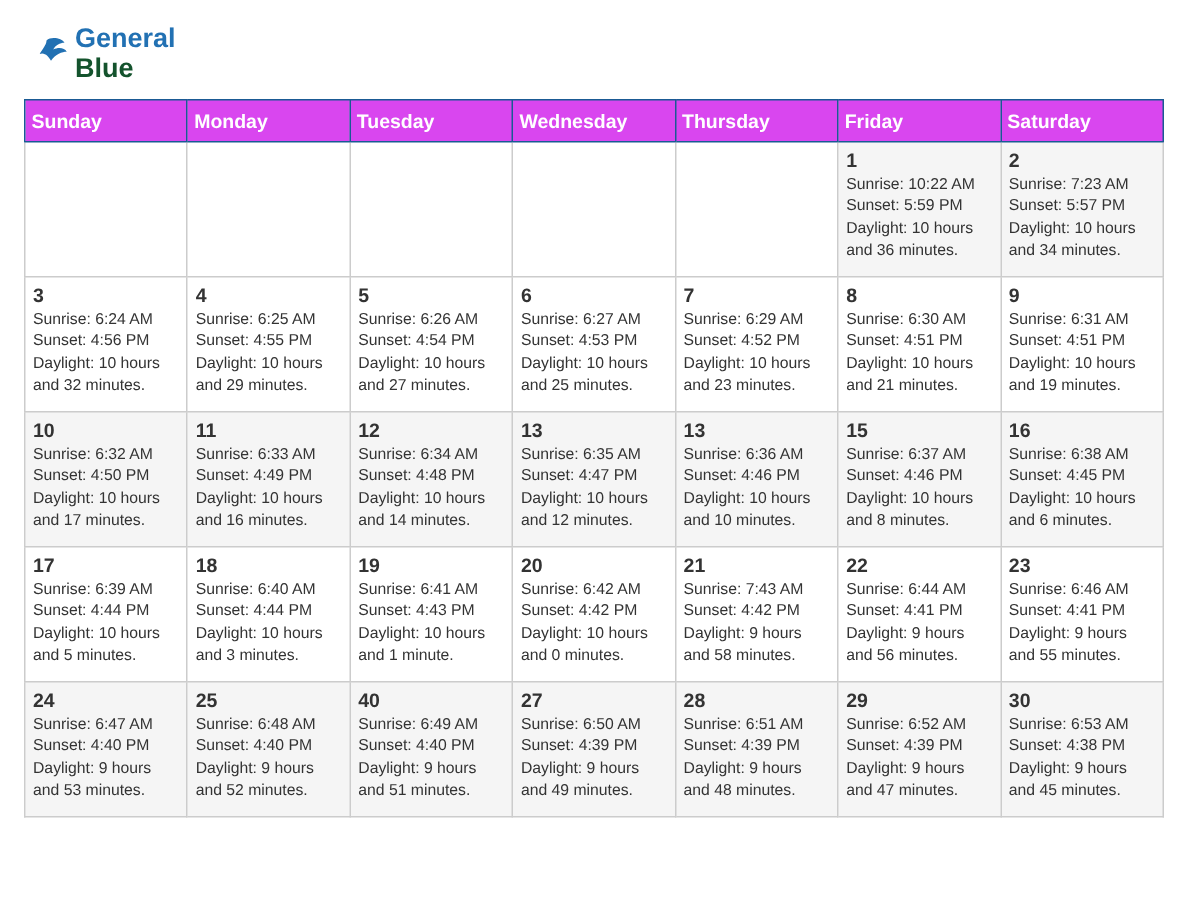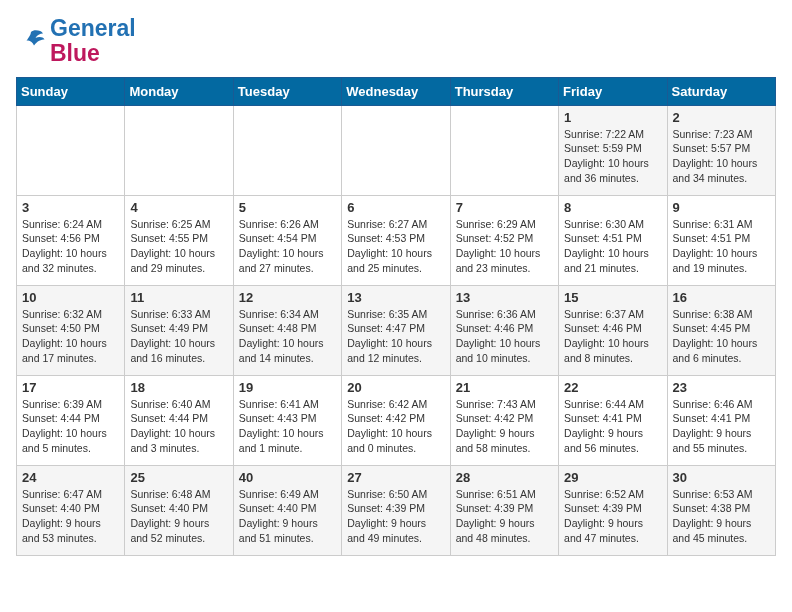--- a/index.html
+++ b/index.html
@@ -15,21 +15,21 @@
       justify-content: space-between;
       align-items: flex-start;
       margin-bottom: 10px;
     }
     .logo {
       display: flex;
       align-items: center;
       gap: 4px;
     }
     .logo-text {
-      font-size: 23px;
+      font-size: 18px;
       font-weight: bold;
       color: #333;
       line-height: 1.1;
     }
     .logo-text span {
       color: #2271b3;
     }
     .logo-bird {
       width: 30px;
       height: 30px;
@@ -46,21 +46,21 @@
     .location {
       font-size: 15px;
       color: #555;
     }
     table {
       width: 100%;
       border-collapse: collapse;
       table-layout: fixed;
     }
     thead tr th {
-      background: #0369a1;
+      background: #d946ef;
       color: #fff;
       font-size: 13px;
       font-weight: bold;
       padding: 6px 4px;
       text-align: left;
       border: 1px solid #1a5a94;
     }
     tbody tr td {
       border: 1px solid #ccc;
       vertical-align: top;
@@ -90,21 +90,21 @@
 </head>
 <body>
 
 <div class="header">
   <div class="logo">
     <svg class="logo-bird" viewBox="0 0 40 40">
       <path d="M20 8 C24 4, 34 6, 36 10 C32 10, 28 12, 26 16 C30 14, 36 14, 38 18 C34 18, 28 20, 24 26 C22 22, 18 18, 14 20 C16 16, 20 12, 20 8Z" fill="#2271b3"></path>
     </svg>
     <div class="logo-text">
       <div><span>General</span></div>
-      <div style="color:#be185d;">Blue</div>
+      <div style="color:#14532d;">Blue</div>
     </div>
   </div>
   <div class="title-block">
     <div class="month-title"></div>
     <div class="location"></div>
   </div>
 </div>
 
 <table>
   <thead>
@@ -120,21 +120,21 @@
   </thead>
   <tbody id="calendar-body">
   <tr>
         <td class="empty-cell"></td>
         <td class="empty-cell"></td>
         <td class="empty-cell"></td>
         <td class="empty-cell"></td>
         <td class="empty-cell"></td>
         <td>
           <div class="day-number">1</div>
-          <div class="day-info" style="white-space: pre-line;">Sunrise: 7:22 AM
+          <div class="day-info" style="white-space: pre-line;">Sunrise: 10:22 AM
 Sunset: 5:59 PM
 Daylight: 10 hours
 and 36 minutes.</div>
         </td>
         <td>
           <div class="day-number">2</div>
           <div class="day-info" style="white-space: pre-line;">Sunrise: 7:23 AM
 Sunset: 5:57 PM
 Daylight: 10 hours
 and 34 minutes.</div>

